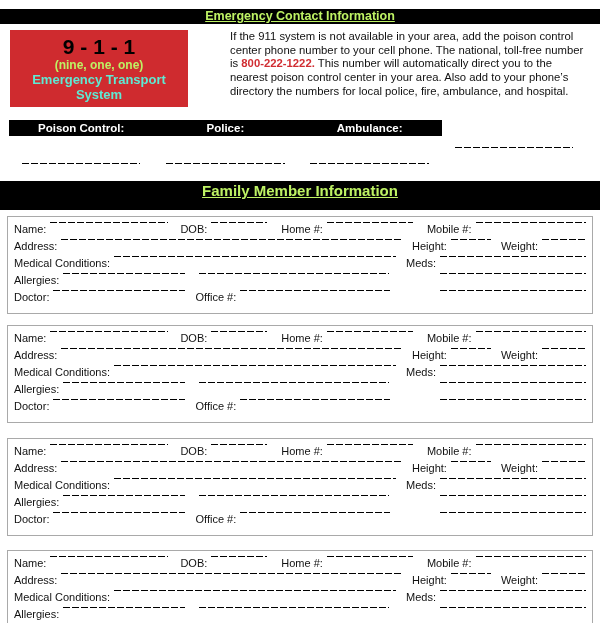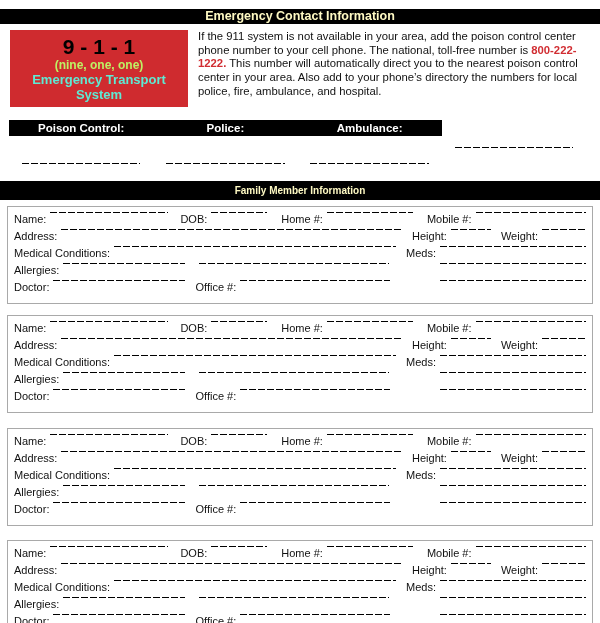--- a/index.html
+++ b/index.html
@@ -8,45 +8,47 @@
     overflow: hidden;
     background: #ffffff;
     font-family: "Liberation Sans", "DejaVu Sans", sans-serif;
     color: #111;
   }
   .page { width: 600px; height: 623px; overflow: hidden; }
 
   
   .black-bar {
     background: #000;
-    color: #fef9c3;
+    color: #bef264;
     font-weight: bold;
     text-align: center;
+    text-decoration: underline;
   }
   .top-bar { margin-top: 9px; height: 15px; line-height: 15px; font-size: 12.5px; }
-  .family-bar { margin-top: 17px; height: 19px; line-height: 19px; font-size: 10px; }
+  .family-bar { margin-top: 17px; height: 29px; line-height: 19px; font-size: 15px; }
 
   
   .top-row { display: flex; margin: 6px 10px 0 10px; gap: 10px; }
   .box911 {
     flex: 0 0 178px;
     height: 77px;
     background: #cf2b2f;
     text-align: center;
     padding-top: 6px;
     box-sizing: border-box;
   }
   .box911 .num { font-size: 21px; font-weight: bold; color: #000; line-height: 22px; }
   .box911 .words { font-size: 12px; font-weight: bold; color: #bef264; line-height: 14px; }
   .box911 .sub { font-size: 13px; font-weight: bold; color: #5eead4; line-height: 15px; }
   .intro {
     flex: 1;
     font-size: 11.3px;
     line-height: 13.7px;
     padding-right: 2px;
+    margin-left: 32px;
   }
   .intro .phone { color: #d12d32; font-weight: bold; }
 
   
   .contacts-row {
     display: flex;
     margin: 13px 14px 0 9px;
   }
   .contact-col { flex: 1; text-align: center; }
   .contact-label {

